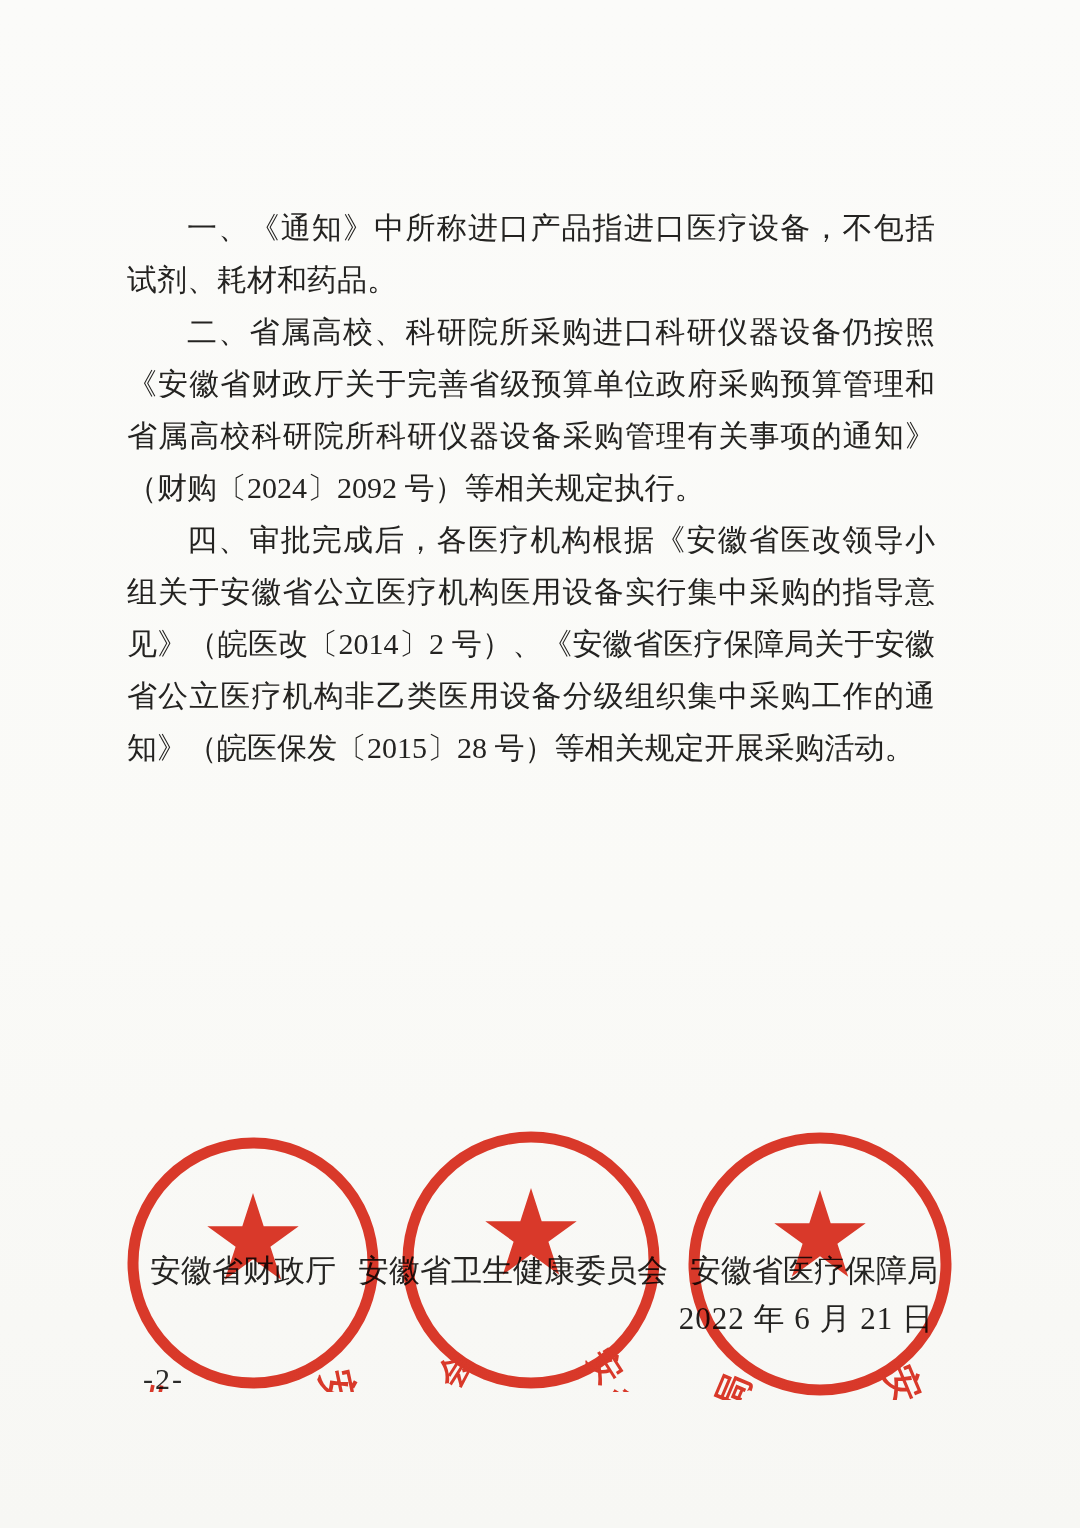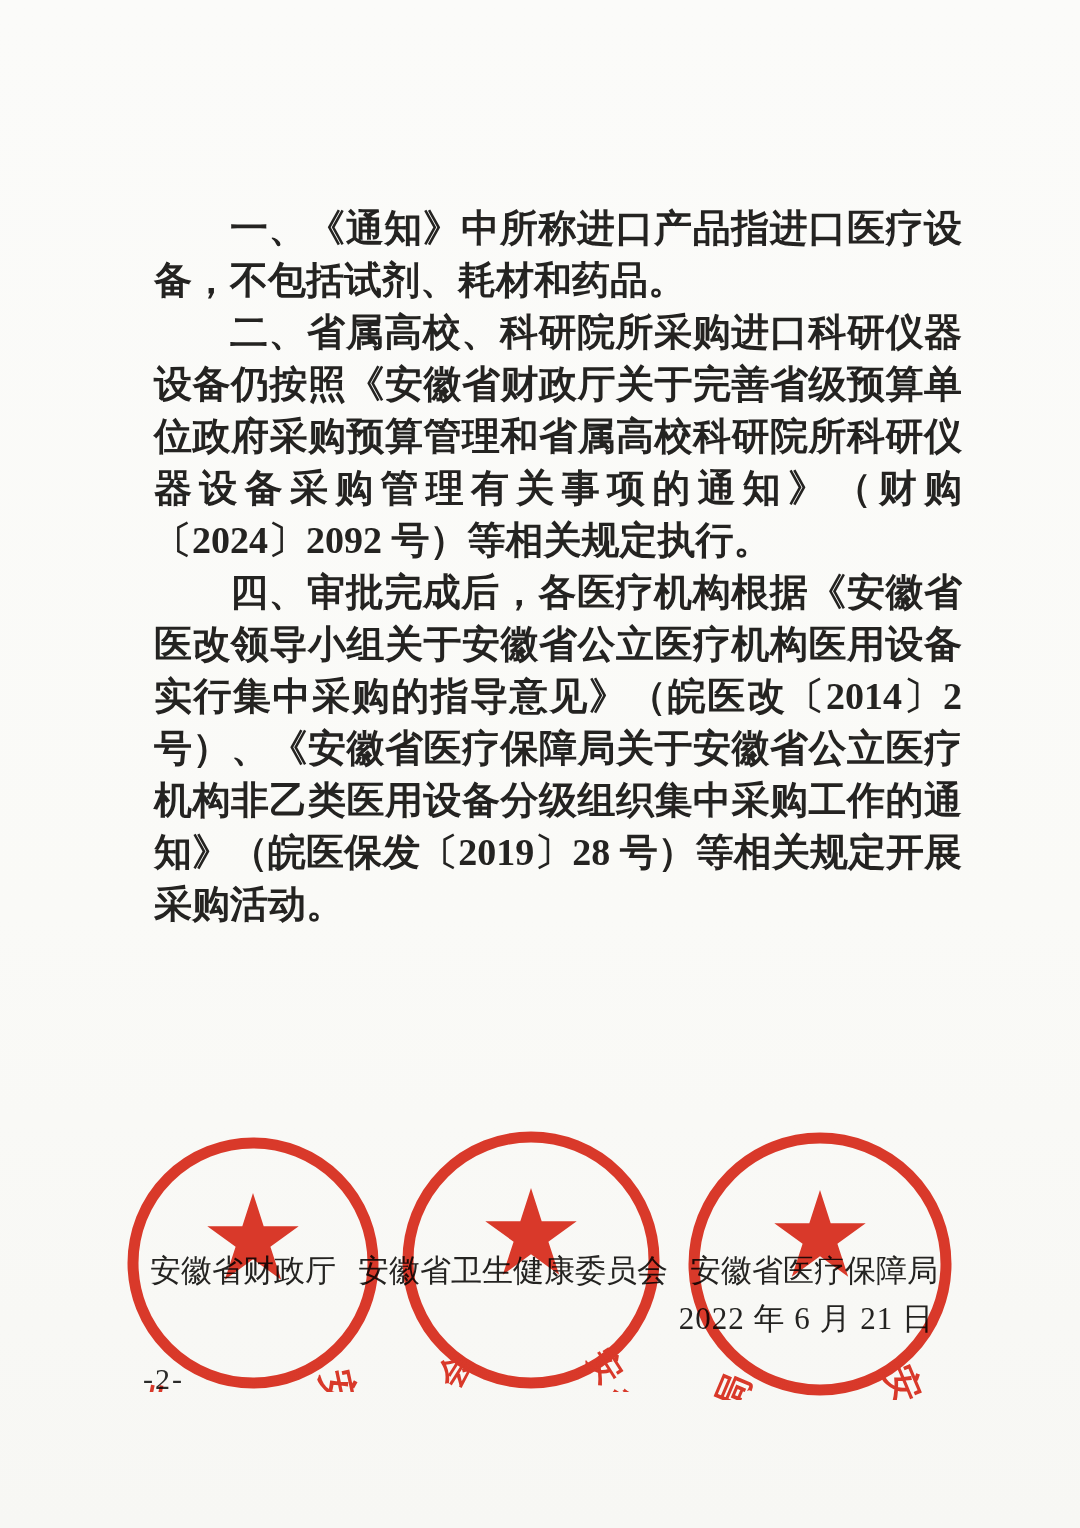--- a/index.html
+++ b/index.html
@@ -14,29 +14,28 @@
     font-family: "Liberation Serif", "DejaVu Serif", serif;
     overflow: hidden;
   }
   .page {
     position: absolute;
     inset: 0;
     background: linear-gradient(180deg, #fbfbf9 0%, #fafaf7 60%, #f7f7f4 100%);
   }
   .body-text {
     position: absolute;
-    left: 154px;
+    left: 127px;
     top: 202px;
     width: 808px;
-    font-size: 38px;
+    font-size: 30px;
     line-height: 52px;
     color: #242321;
     text-align: justify;
     letter-spacing: 0px;
-    font-weight: bold;
   }
   .body-text p {
     margin: 0;
     padding: 0;
     text-indent: 2em;
   }
   .sig-row {
     position: absolute;
     left: 150px;
     top: 1250px;
@@ -78,21 +77,21 @@
   }
 </style>
 </head>
 <body>
 
 <div class="page">
 
   <div class="body-text">
     <p>一、《通知》中所称进口产品指进口医疗设备，不包括试剂、耗材和药品。</p>
     <p>二、省属高校、科研院所采购进口科研仪器设备仍按照《安徽省财政厅关于完善省级预算单位政府采购预算管理和省属高校科研院所科研仪器设备采购管理有关事项的通知》（财购〔2024〕2092 号）等相关规定执行。</p>
-    <p>四、审批完成后，各医疗机构根据《安徽省医改领导小组关于安徽省公立医疗机构医用设备实行集中采购的指导意见》（皖医改〔2014〕2 号）、《安徽省医疗保障局关于安徽省公立医疗机构非乙类医用设备分级组织集中采购工作的通知》（皖医保发〔2019〕28 号）等相关规定开展采购活动。</p>
+    <p>四、审批完成后，各医疗机构根据《安徽省医改领导小组关于安徽省公立医疗机构医用设备实行集中采购的指导意见》（皖医改〔2014〕2 号）、《安徽省医疗保障局关于安徽省公立医疗机构非乙类医用设备分级组织集中采购工作的通知》（皖医保发〔2015〕28 号）等相关规定开展采购活动。</p>
   </div>
 
   <div class="sig-row">
     <span>安徽省财政厅</span>
     <span>安徽省卫生健康委员会</span>
     <span>安徽省医疗保障局</span>
   </div>
 
   <div class="date-line">2022 年 6 月 21 日</div>
 

